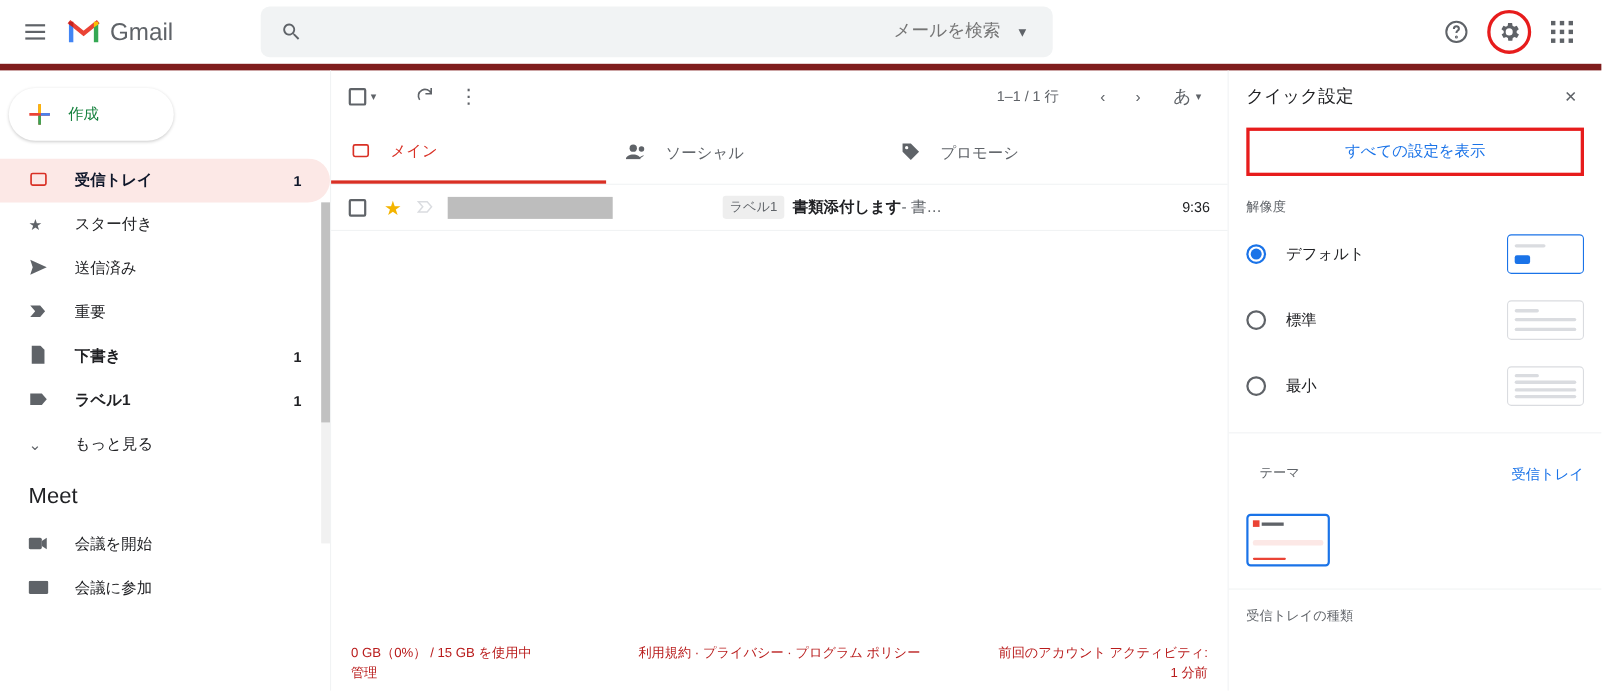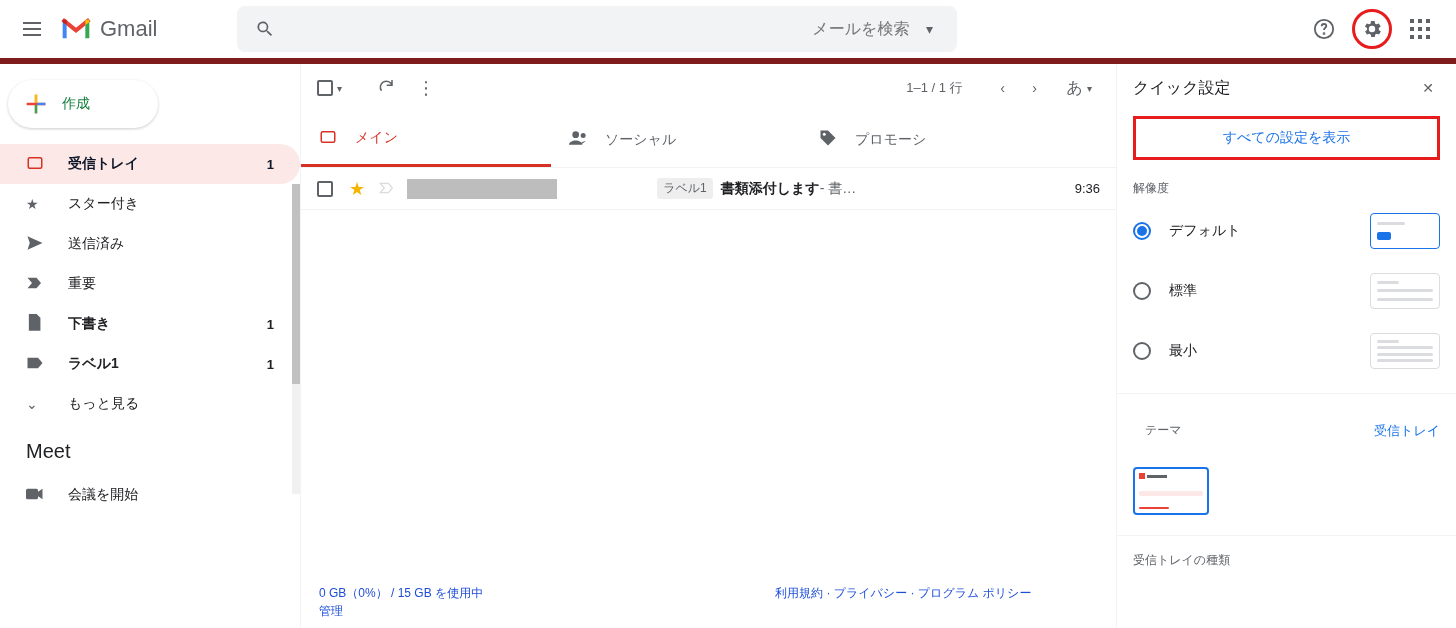--- a/index.html
+++ b/index.html
@@ -66,21 +66,21 @@
     .star-icon { color: #f4b400; font-size: 18px; margin-right: 14px; }
     .important-icon { color: #dadce0; margin-right: 12px; }
     .sender-blur { width: 150px; height: 20px; background: #bdbdbd; margin-right: 100px; }
     .mail-label { background: #eeeeee; color: #5f6368; font-size: 12px; padding: 2px 6px; border-radius: 3px; margin-right: 8px; }
     .subject { font-weight: 600; }
     .snippet { color: #5f6368; }
     .mail-spacer { flex: 1; }
     .mail-time { font-size: 13px; }
     
     .main-spacer { flex: 1; }
-    .footer { display: flex; padding: 0 18px 8px; color: #1d4ed8; font-size: 12px; }
+    .footer { display: flex; padding: 0 18px 8px; color: #b91c1c; font-size: 12px; }
     .footer-col { flex: 1; line-height: 1.5; }
     .footer-col.right { text-align: right; }
 
     
     .qpanel { width: 340px; border-left: 1px solid #f1f3f4; padding: 12px 16px 0; }
     .qpanel-head { display: flex; align-items: center; margin-bottom: 16px; }
     .qpanel-title { font-size: 16px; flex: 1; }
     .qpanel-close { width: 24px; height: 24px; display:flex; align-items:center; justify-content:center; color: #5f6368; cursor: pointer; }
     .all-settings-btn { width: 100%; border: 3px solid #e71c1c; color: #1a73e8; text-align: center; padding: 10px 0; cursor: pointer; font-size: 14px; margin-bottom: 20px; }
     .section-label { color: #5f6368; font-size: 12px; margin-bottom: 16px; }
@@ -224,20 +224,26 @@
 
     <div class="meet-section">
       <div class="meet-title">Meet</div>
       <div class="nav-item" style="padding-left:0">
         <span class="nicon"><svg width="18" height="14" viewBox="0 0 24 18" fill="currentColor">
               <rect x="0" y="2" width="16" height="14" rx="2"></rect>
               <path d="M16 6l6-4v14l-6-4z"></path>
             </svg></span>
         <span class="label">会議を開始</span>
       </div>
+      <div class="nav-item" style="padding-left:0">
+        <span class="nicon"><svg width="18" height="12" viewBox="0 0 24 16" fill="currentColor">
+              <rect width="24" height="16" rx="2"></rect>
+            </svg></span>
+        <span class="label">会議に参加</span>
+      </div>
     </div>
   </div>
 
   <div class="main">
     <div class="toolbar">
       <div class="checkbox"></div>
       <span class="small-arrow">▾</span>
       <div class="toolbar-icon">
         <svg width="18" height="18" viewBox="0 0 24 24" fill="none" stroke="#5f6368" stroke-width="2">
             <path d="M20 11A8 8 0 106 18.4M20 4v7h-7"></path>
@@ -292,20 +298,24 @@
       <span class="mail-time">9:36</span>
     </div>
 
     <div class="main-spacer"></div>
     <div class="footer">
       <div class="footer-col">
         <div>0 GB（0%） / 15 GB を使用中</div>
         <div>管理</div>
       </div>
       <div class="footer-col" style="text-align:center">利用規約 · プライバシー · プログラム ポリシー</div>
+      <div class="footer-col right">
+        <div>前回のアカウント アクティビティ:</div>
+        <div>1 分前</div>
+      </div>
     </div>
   </div>
 
   <div class="qpanel">
     <div class="qpanel-head">
       <div class="qpanel-title">クイック設定</div>
       <div class="qpanel-close">
         <span>✕</span>
       </div>
     </div>

